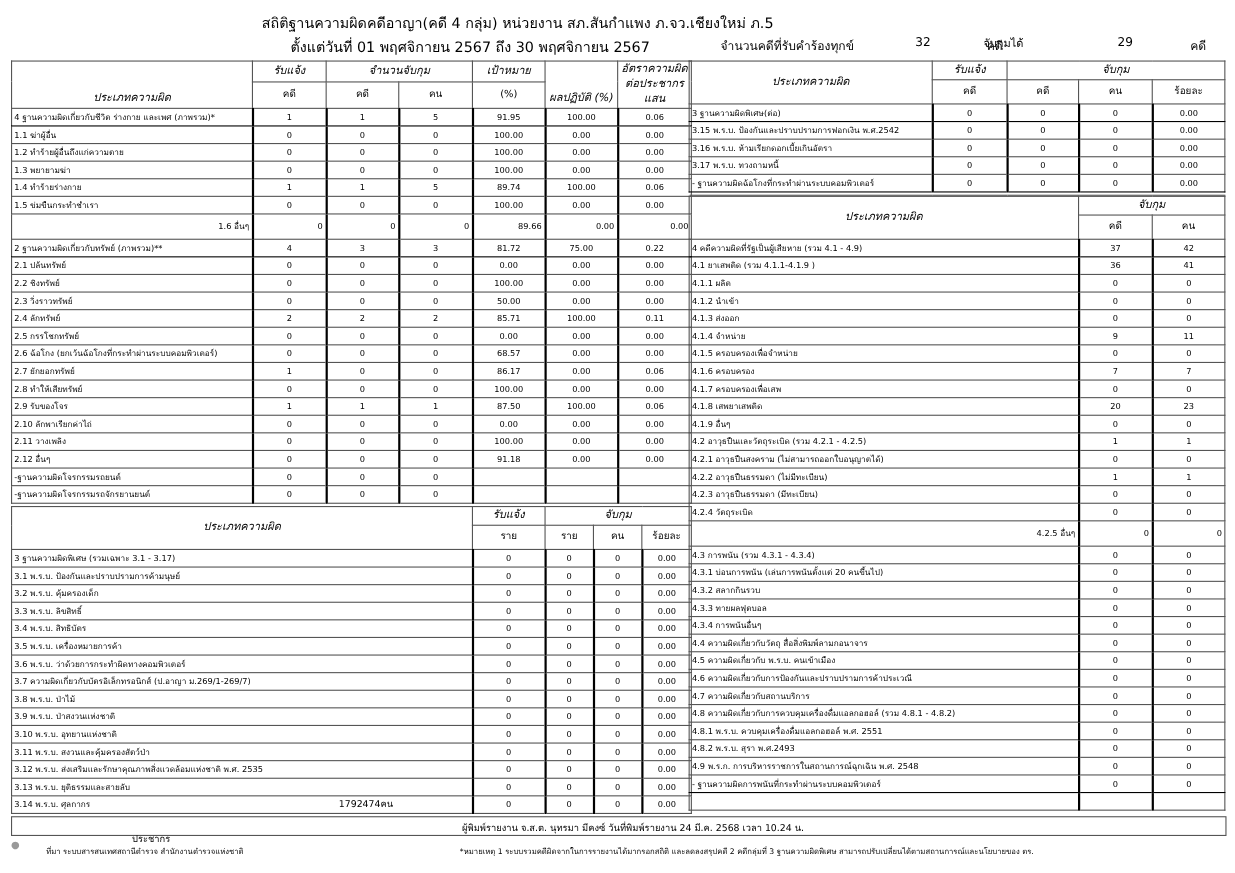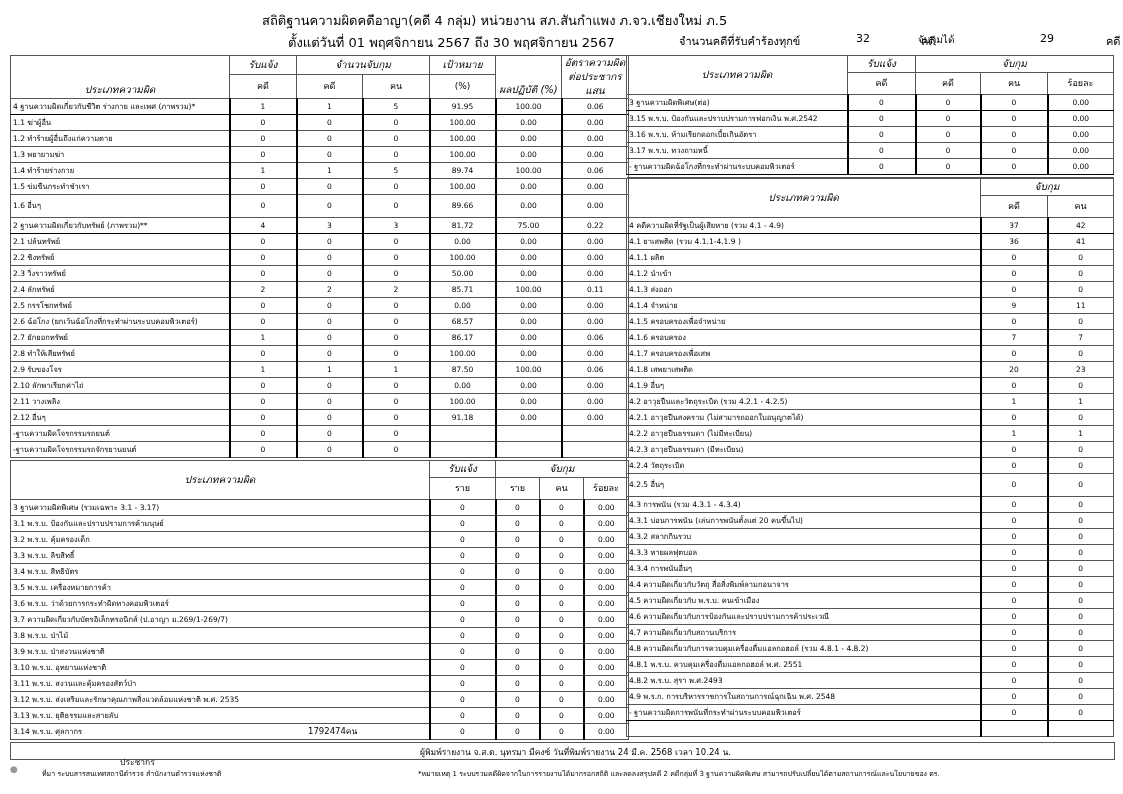--- a/index.html
+++ b/index.html
@@ -1,27 +1,27 @@
 <!DOCTYPE html>
 <html><head>
 <meta charset="utf-8">
 <style>
   html, body { margin:0; padding:0; background:#ffffff; }
   body { width:1123px; height:794px; position:relative; overflow:hidden;
          font-family:"DejaVu Sans", sans-serif; color:#000; }
-  .title { position:absolute; font-size:13px; white-space:nowrap;margin-left:24px; }
+  .title { position:absolute; font-size:13px; white-space:nowrap; }
   .grid { position:absolute; border-collapse:collapse; table-layout:fixed; font-size:7.5px; }
   .grid td { border:1px solid #555; padding:0 2px; height:15px; line-height:15px;
              white-space:nowrap; overflow:hidden; text-align:center; }
   .grid td.lbl { text-align:left; }
   .grid tr.hdr td { font-size:10px; height:16px; line-height:16px;font-style:italic; }
   .grid tr.hdr2 td { height:21px; line-height:21px; font-size:9px; }
   .grid tr.sum td { border-top:1.5px solid #000; border-bottom:1.5px solid #000; }
   .grid td.bold-l { border-left:2px solid #000; }
-  .grid tr.tall td { height:22px; line-height:22px; }
+  .grid tr.tall td { height:22px; line-height:22px;text-align:right; }
   .foot { position:absolute; font-size:7px; white-space:nowrap; }
   .popline { position:absolute; font-size:8.5px; white-space:nowrap; }
 </style>
 </head>
 <body>
 
 <div class="title" style="left:238px;top:10px;">สถิติฐานความผิดคดีอาญา(คดี 4 กลุ่ม) หน่วยงาน สภ.สันกำแพง ภ.จว.เชียงใหม่ ภ.5</div>
 <div class="title" style="left:264px;top:32px;">ตั้งแต่วันที่ 01 พฤศจิกายน 2567 ถึง 30 พฤศจิกายน 2567</div>
 <div class="title" style="left:655px;top:32px;font-size:11px;">จำนวนคดีที่รับคำร้องทุกข์</div>
 <div class="title" style="left:832px;top:32px;font-size:11px;">32</div>

